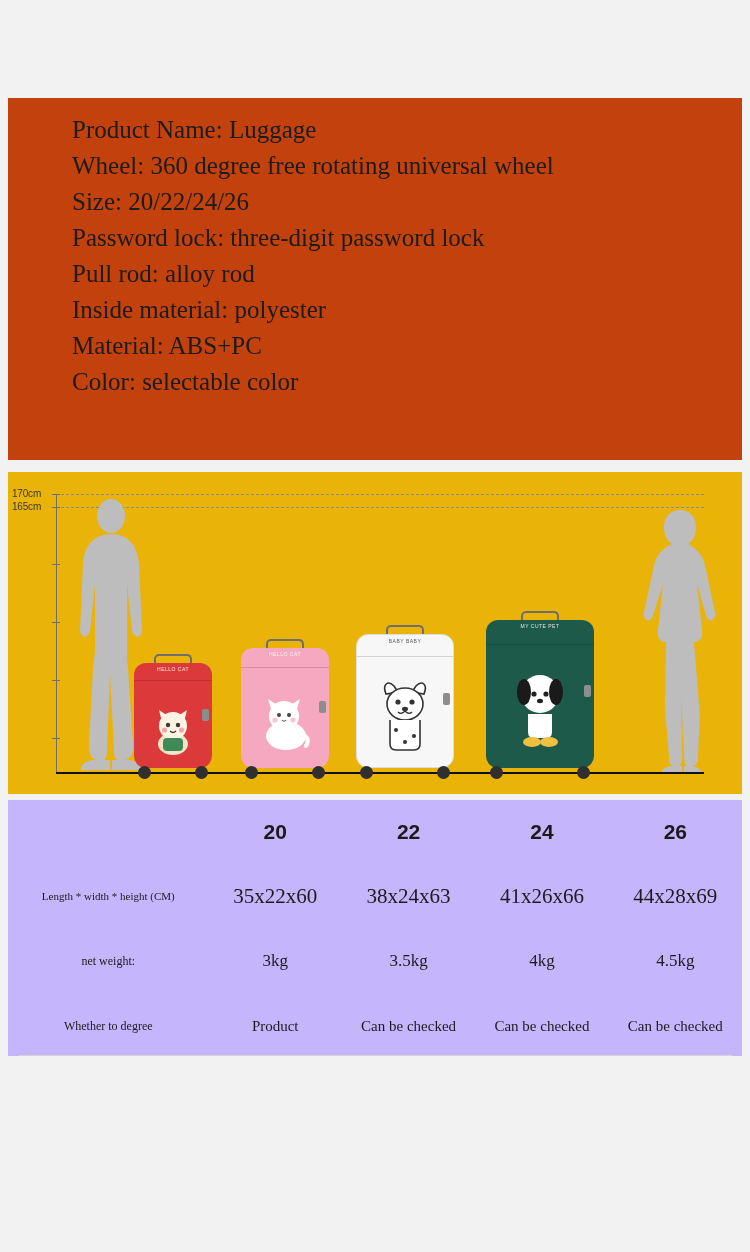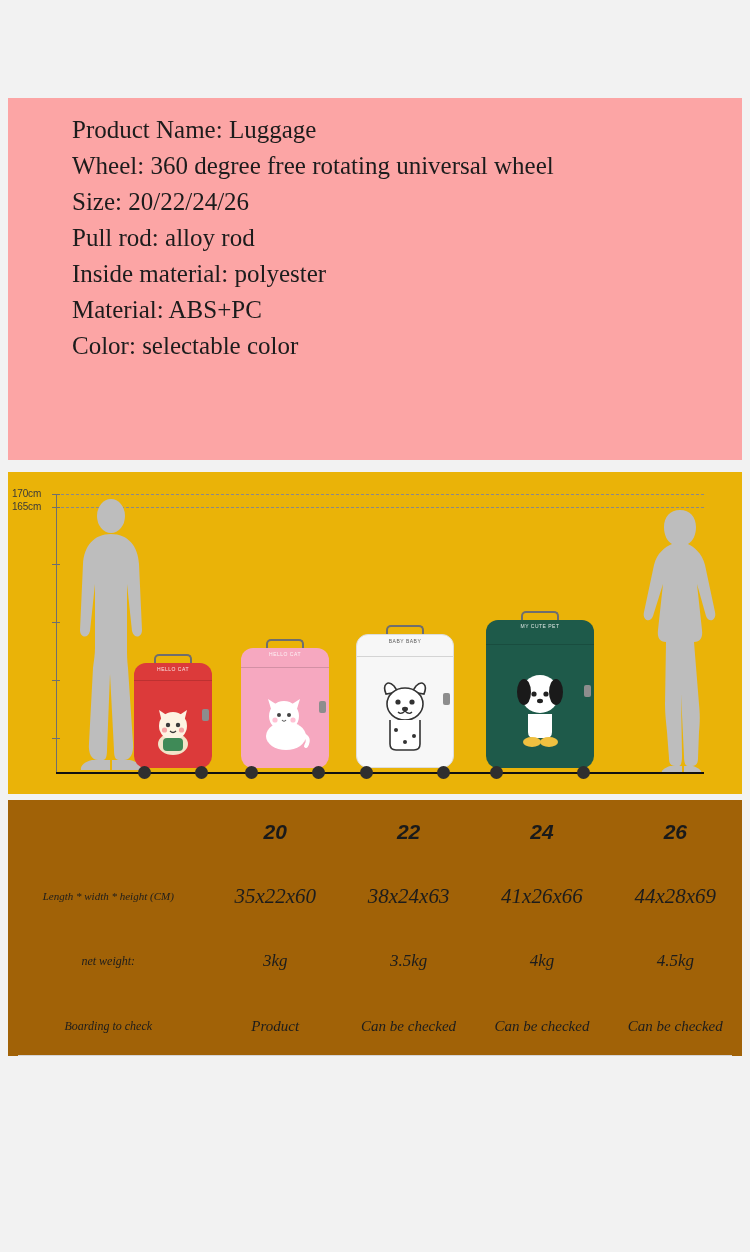--- a/index.html
+++ b/index.html
@@ -21,21 +21,21 @@
     background: #f2f2f2;
   }
 
   
   .spec-panel {
     position: absolute;
     left: 8px;
     top: 98px;
     width: 734px;
     height: 362px;
-    background: #fca5a5;
+    background: #c2410c;
   }
   .spec-list {
     position: absolute;
     left: 64px;
     top: 14px;
     right: 10px;
   }
   .spec-line {
     font-family: "Liberation Serif", serif;
     font-size: 25px;
@@ -181,22 +181,21 @@
   }
   .brandtext.dark { color: #5b5b5b; }
 
   
   .table-panel {
     position: absolute;
     left: 8px;
     top: 800px;
     width: 734px;
     height: 256px;
-    background: #a16207;
-    font-style: italic;
+    background: #c4b5fd;
   }
   table.sizes {
     width: 100%;
     border-collapse: collapse;
     font-family: "Liberation Serif", serif;
   }
   table.sizes th, table.sizes td {
     text-align: center;
     vertical-align: middle;
     border: none;
@@ -228,20 +227,21 @@
 </head>
 <body>
 
 <div class="page">
 
   <div class="spec-panel">
     <div class="spec-list">
       <div class="spec-line">Product Name: Luggage</div>
       <div class="spec-line">Wheel: 360 degree free rotating universal wheel</div>
       <div class="spec-line">Size: 20/22/24/26</div>
+      <div class="spec-line">Password lock: three-digit password lock</div>
       <div class="spec-line">Pull rod: alloy rod</div>
       <div class="spec-line">Inside material: polyester</div>
       <div class="spec-line">Material: ABS+PC</div>
       <div class="spec-line">Color: selectable color</div>
     </div>
   </div>
 
   <div class="scale-panel">
 
     <div class="h-label top">170cm</div>
@@ -405,21 +405,21 @@
           <td>44x28x69</td>
         </tr>
         <tr class="weights row-sep">
           <td class="rowlabel mid">net weight:</td>
           <td>3kg</td>
           <td>3.5kg</td>
           <td>4kg</td>
           <td>4.5kg</td>
         </tr>
         <tr class="check row-sep">
-          <td class="rowlabel mid">Boarding to check</td>
+          <td class="rowlabel mid">Whether to degree</td>
           <td>Product</td>
           <td>Can be checked</td>
           <td>Can be checked</td>
           <td>Can be checked</td>
         </tr>
       </tbody>
     </table>
     <div style="position:absolute;left:10px;right:10px;bottom:0;height:1px;background:#d6d4d4;"></div>
   </div>
 

